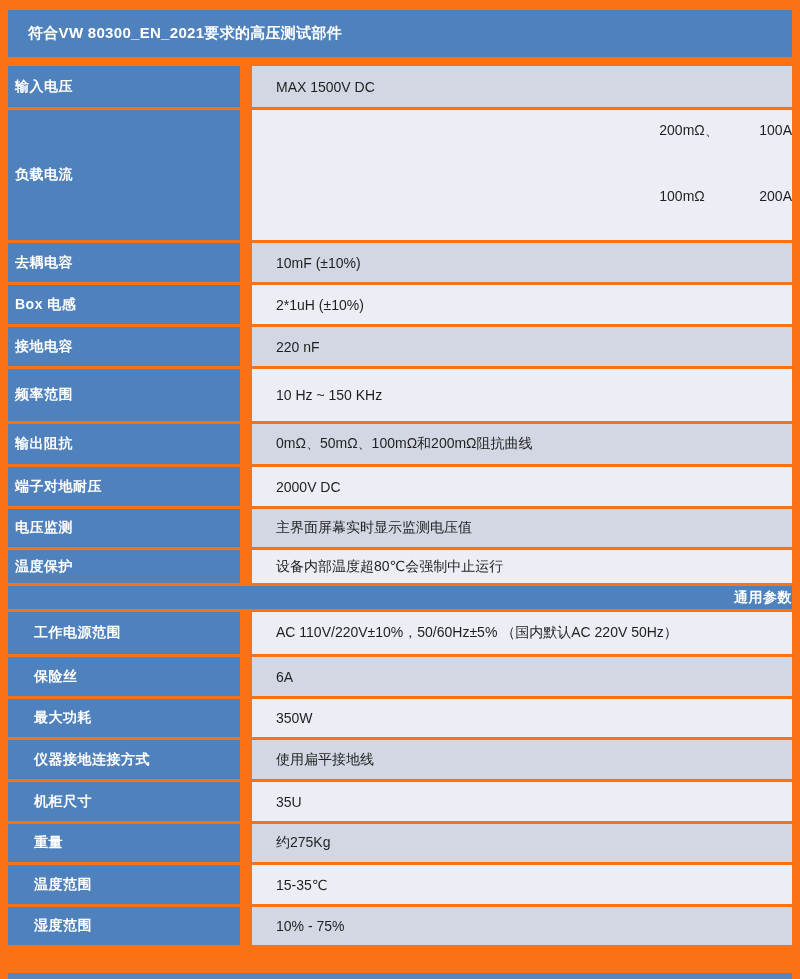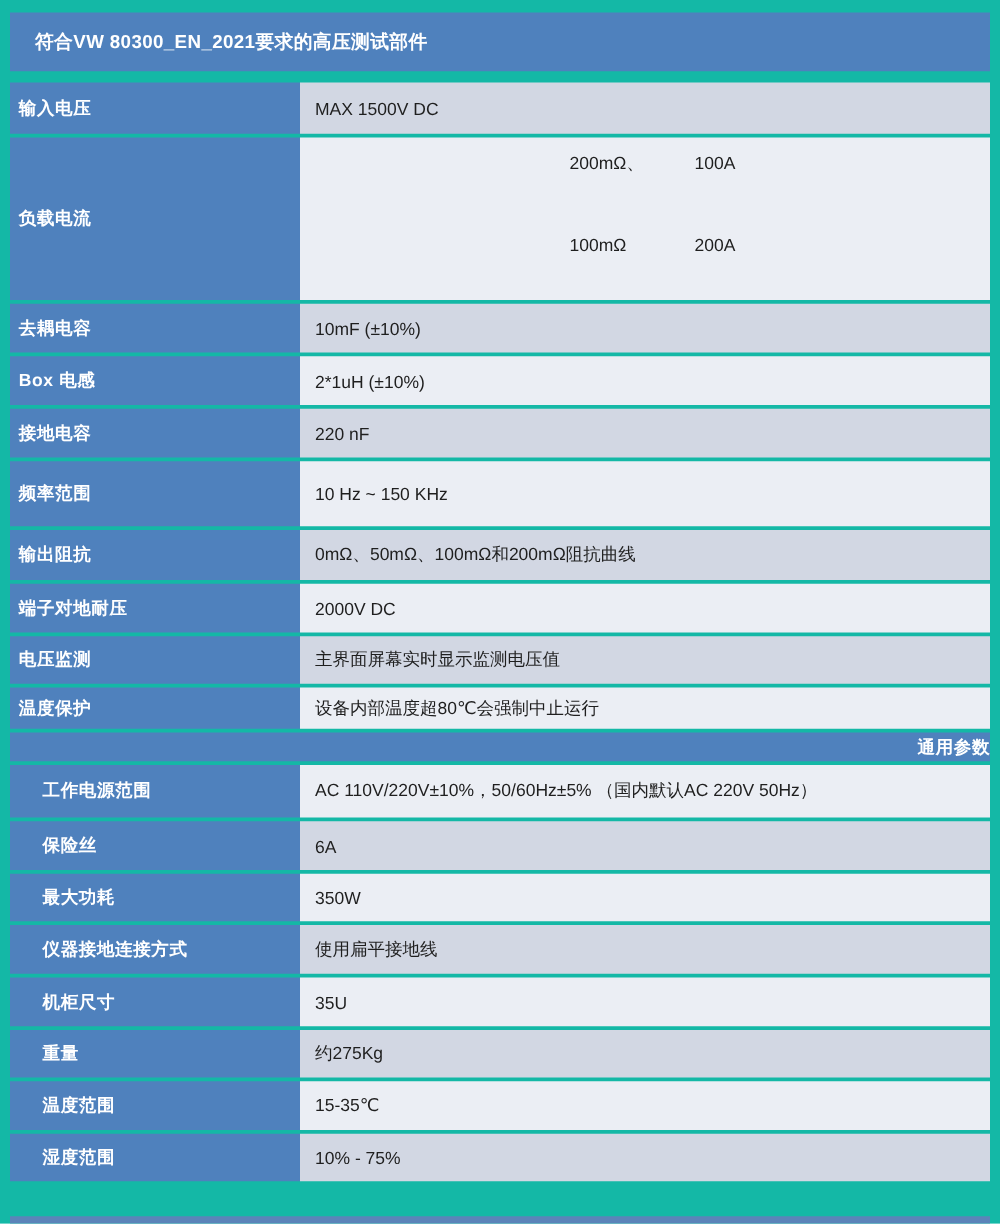--- a/index.html
+++ b/index.html
@@ -1,45 +1,45 @@
 <!DOCTYPE html>
 <html><head>
 <meta charset="utf-8">
 <style>
   html,body{margin:0;padding:0;background:#ffffff;}
   .page{
-    position:relative;width:800px;height:979px;background:#14b8a6;
+    position:relative;width:800px;height:979px;background:#f97316;
     font-family:"Liberation Sans","DejaVu Sans",sans-serif;
     overflow:hidden;
   }
   .hdr{
     margin:10px 8px 9px 8px;height:47px;background:#4f81bd;color:#ffffff;
     display:flex;align-items:center;padding-left:20px;box-sizing:border-box;
     font-size:15px;font-weight:bold;letter-spacing:0.3px;
   }
   .row{display:flex;margin:0 8px 3px 8px;}
   .row .lbl{
     width:232px;flex:none;background:#4f81bd;color:#ffffff;font-weight:bold;
     font-size:14px;display:flex;align-items:center;padding-left:7px;
     box-sizing:border-box;letter-spacing:0.5px;
   }
   .row .val{
-    flex:1;display:flex;align-items:center;padding-left:12px;
+    flex:1;margin-left:12px;display:flex;align-items:center;padding-left:24px;
     box-sizing:border-box;font-size:14px;color:#1f1f1f;
   }
   .dark .val{background:#d2d7e3;}
   .light .val{background:#ebeef4;}
   .gen .lbl{padding-left:26px;}
   .section{
     margin:0 8px 3px 8px;height:23px;background:#4f81bd;color:#ffffff;
     font-weight:bold;font-size:14px;display:flex;align-items:center;
     padding-left:20px;box-sizing:border-box;letter-spacing:0.5px;justify-content:flex-end;
   }
   .load .val{
-    flex-direction:column;align-items:center;justify-content:space-evenly;
+    flex-direction:column;align-items:flex-end;justify-content:space-evenly;
     padding-top:12px;padding-bottom:12px;gap:48px;
   }
   .load-line{display:flex;white-space:pre;}
   .load-left{display:inline-block;min-width:100px;}
   .bottombar{
     position:absolute;left:8px;right:8px;bottom:0;height:6px;background:#5b84b9;
   }
 </style>
 </head>
 <body>

